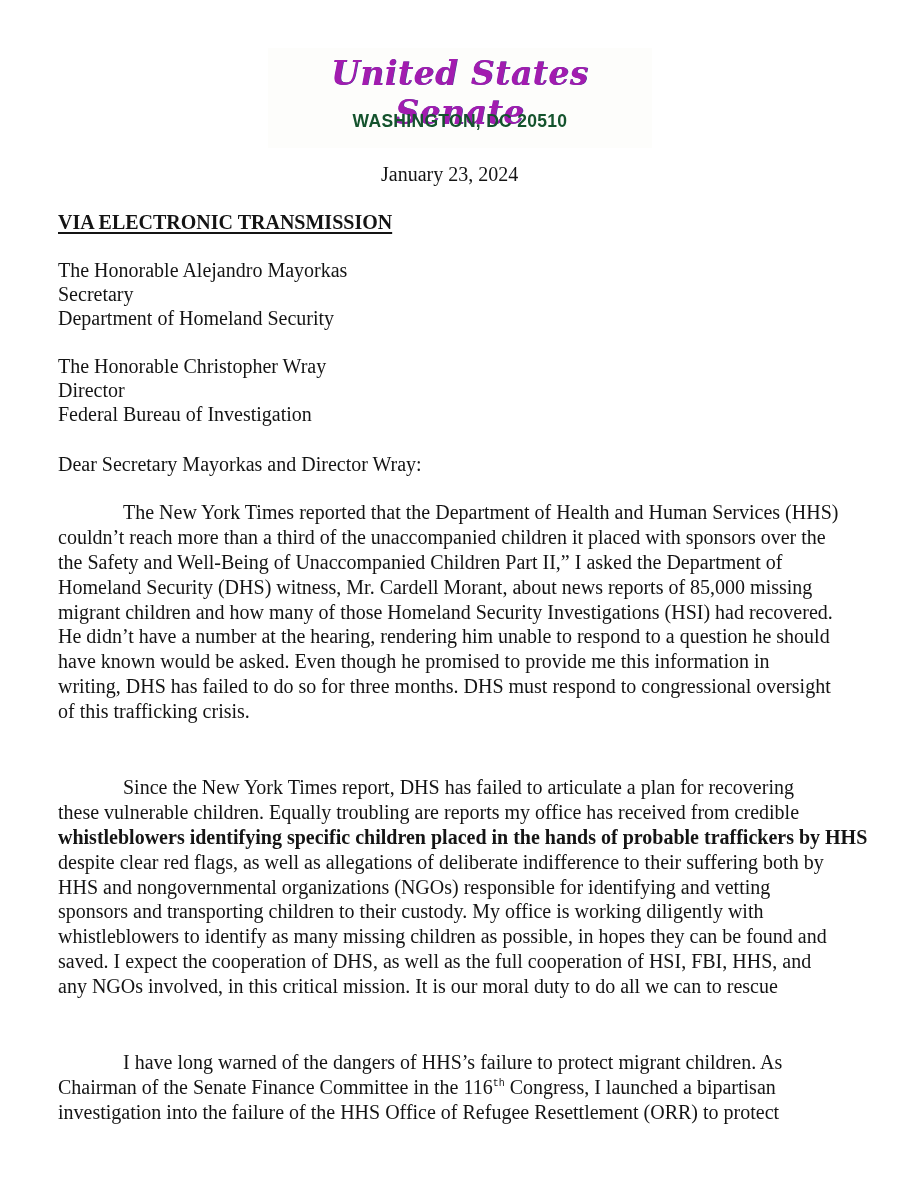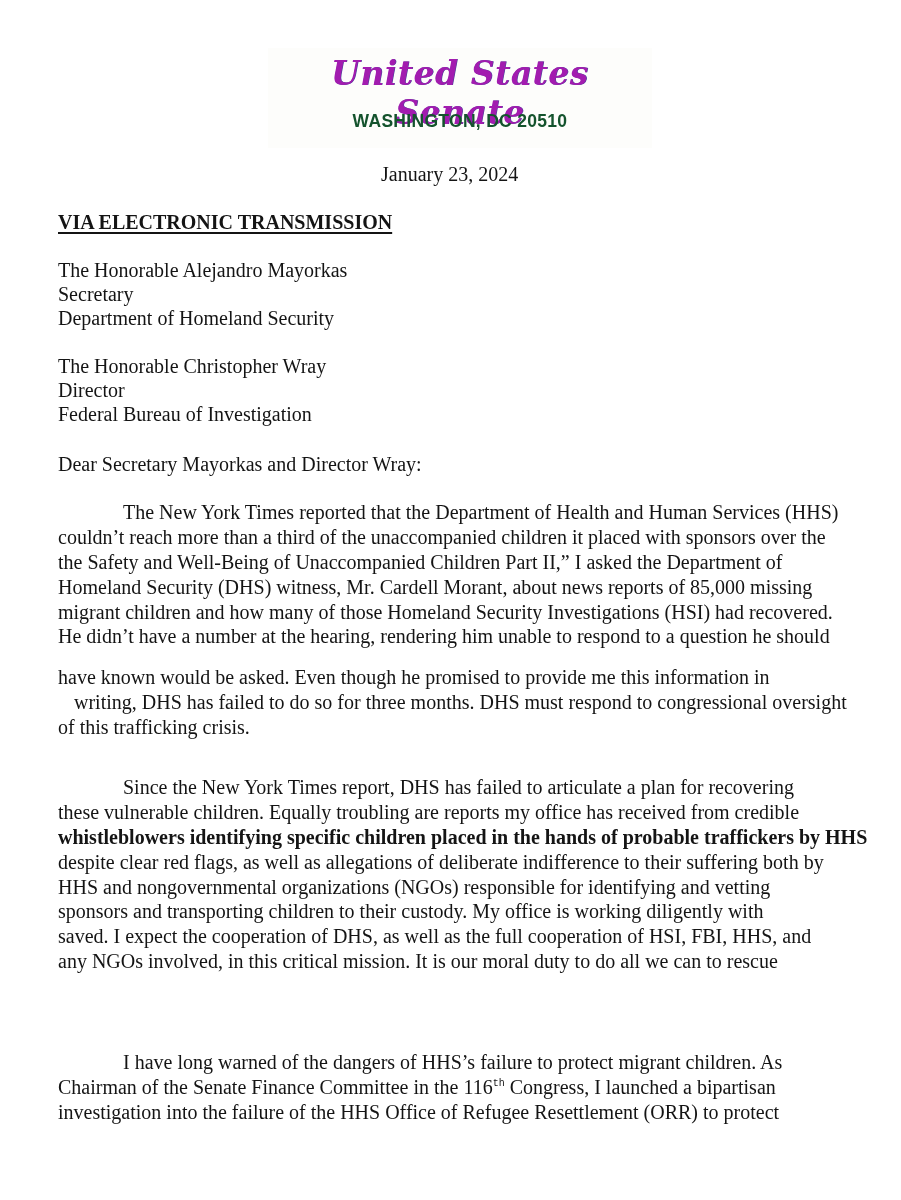--- a/index.html
+++ b/index.html
@@ -52,32 +52,33 @@
 
 <div class="line" style="top:452px">Dear Secretary Mayorkas and Director Wray:</div>
 
 <div class="para" style="top:500px">
   <div class="pl indent" style="display: block;">The New York Times reported that the Department of Health and Human Services (HHS)</div>
   <div class="pl" style="display: block;">couldn’t reach more than a third of the unaccompanied children it placed with sponsors over the</div>
   <div class="pl" style="display: block;">the Safety and Well-Being of Unaccompanied Children Part II,” I asked the Department of</div>
   <div class="pl" style="display: block;">Homeland Security (DHS) witness, Mr. Cardell Morant, about news reports of 85,000 missing</div>
   <div class="pl" style="display: block;">migrant children and how many of those Homeland Security Investigations (HSI) had recovered.</div>
   <div class="pl" style="display: block;">He didn’t have a number at the hearing, rendering him unable to respond to a question he should</div>
-  <div class="pl" style="display: block; margin-top: 16px;">have known would be asked.  Even though he promised to provide me this information in</div>
-  <div class="pl" style="display: block; margin-left: 16px;">writing, DHS has failed to do so for three months.  DHS must respond to congressional oversight</div>
+  <div class="pl" style="display: block;">have known would be asked.  Even though he promised to provide me this information in</div>
+  <div class="pl" style="display: block;">writing, DHS has failed to do so for three months.  DHS must respond to congressional oversight</div>
   <div class="pl" style="display: block;">of this trafficking crisis.</div>
 </div>
 
 <div class="para" style="top:775px">
   <div class="pl indent" style="display: block;">Since the New York Times report, DHS has failed to articulate a plan for recovering</div>
   <div class="pl" style="display: block;">these vulnerable children.  Equally troubling are reports my office has received from credible</div>
   <div class="pl" style="display: block; font-weight: bold;">whistleblowers identifying specific children placed in the hands of probable traffickers by HHS</div>
   <div class="pl" style="display: block;">despite clear red flags, as well as allegations of deliberate indifference to their suffering both by</div>
   <div class="pl" style="display: block;">HHS and nongovernmental organizations (NGOs) responsible for identifying and vetting</div>
   <div class="pl" style="display: block;">sponsors and transporting children to their custody.  My office is working diligently with</div>
+  <div class="pl" style="display: block;">whistleblowers to identify as many missing children as possible, in hopes they can be found and</div>
   <div class="pl" style="display: block;">saved.  I expect the cooperation of DHS, as well as the full cooperation of HSI, FBI, HHS, and</div>
   <div class="pl" style="display: block;">any NGOs involved, in this critical mission.  It is our moral duty to do all we can to rescue</div>
 </div>
 
 <div class="para" style="top:1050px">
   <div class="pl indent" style="display: block;">I have long warned of the dangers of HHS’s failure to protect migrant children.  As</div>
   <div class="pl" style="display: block;"><span>Chairman of the Senate Finance Committee in the 116</span><sup>th</sup><span> Congress, I launched a bipartisan</span></div>
   <div class="pl" style="display: block;">investigation into the failure of the HHS Office of Refugee Resettlement (ORR) to protect</div>
 </div>
 

